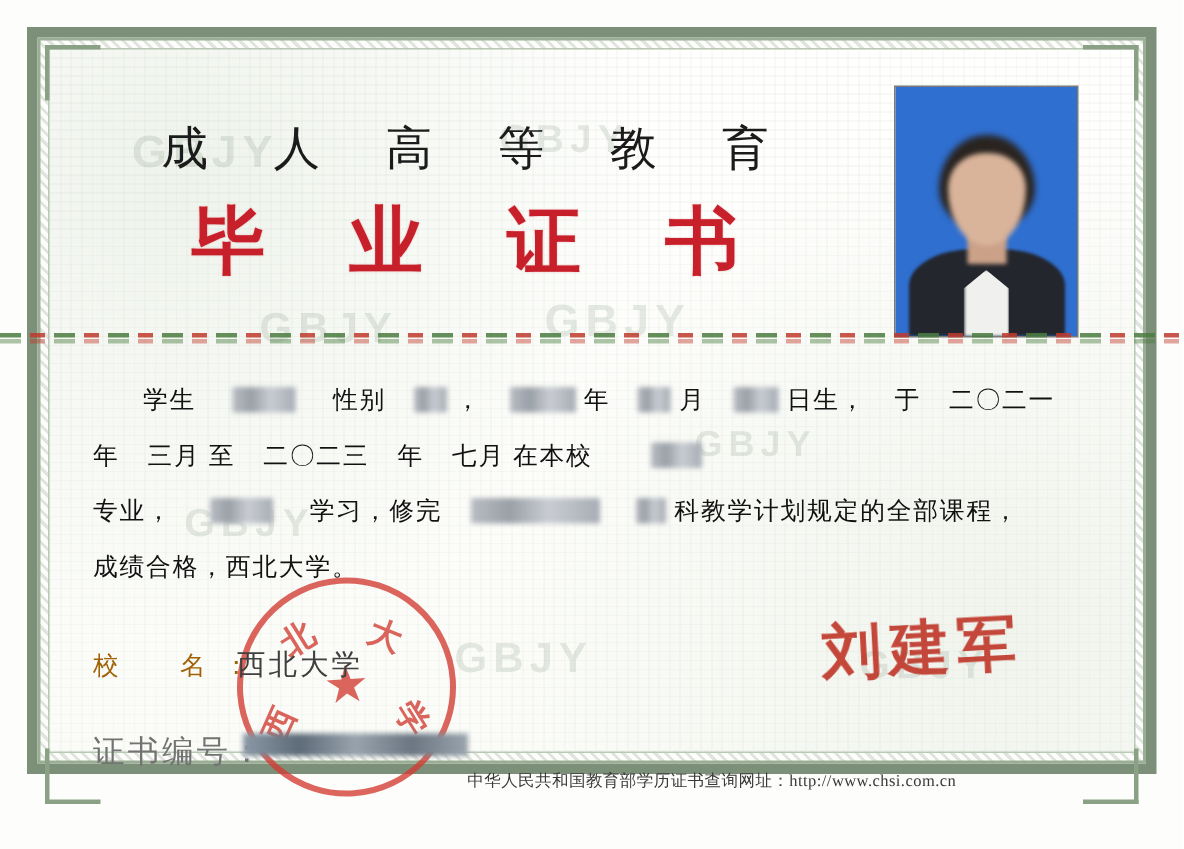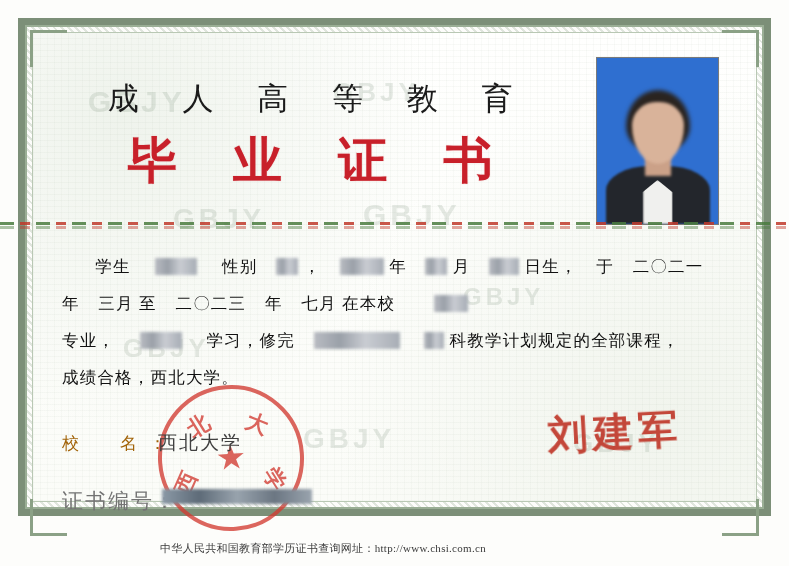--- a/index.html
+++ b/index.html
@@ -289,22 +289,23 @@
     left: 50%; top: 50%;
     transform: translate(-50%,-50%);
     color: #d23b32;
     font-size: 34px;
     line-height: 1;
   }
 
   
   .footer-note {
     position: absolute;
-    left: 0; top: 541px;
+    left: 0; top: 513px;
     width: 789px;
+    text-align: center;
     font-size: 11px;
     color: #3a3a3a;
     letter-spacing: .3px;
     padding-left: 160px;
     box-sizing: border-box;
   }
   .footer-url { color: #3a3a3a; text-decoration: none; }
 </style>
 </head>
 <body>

